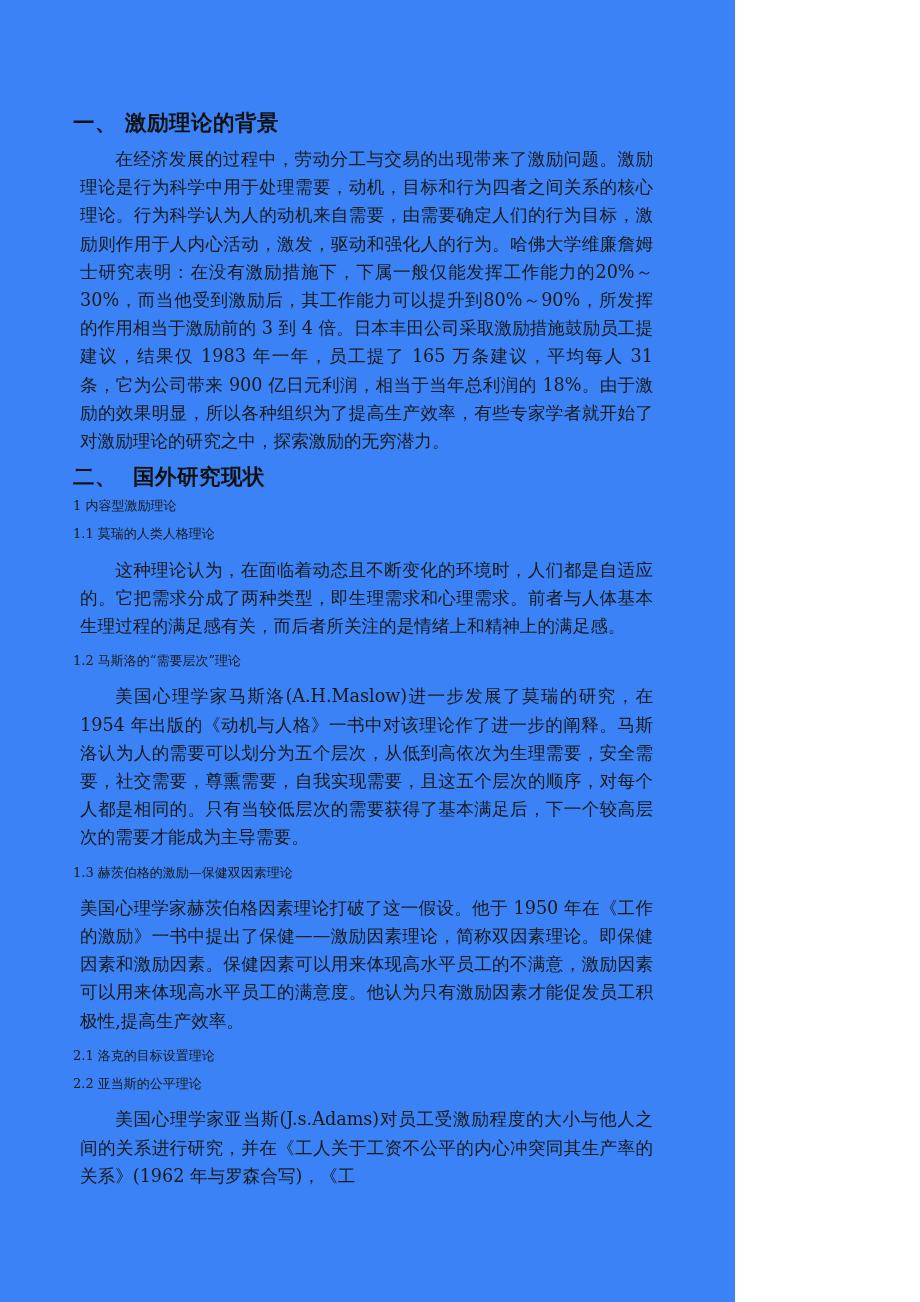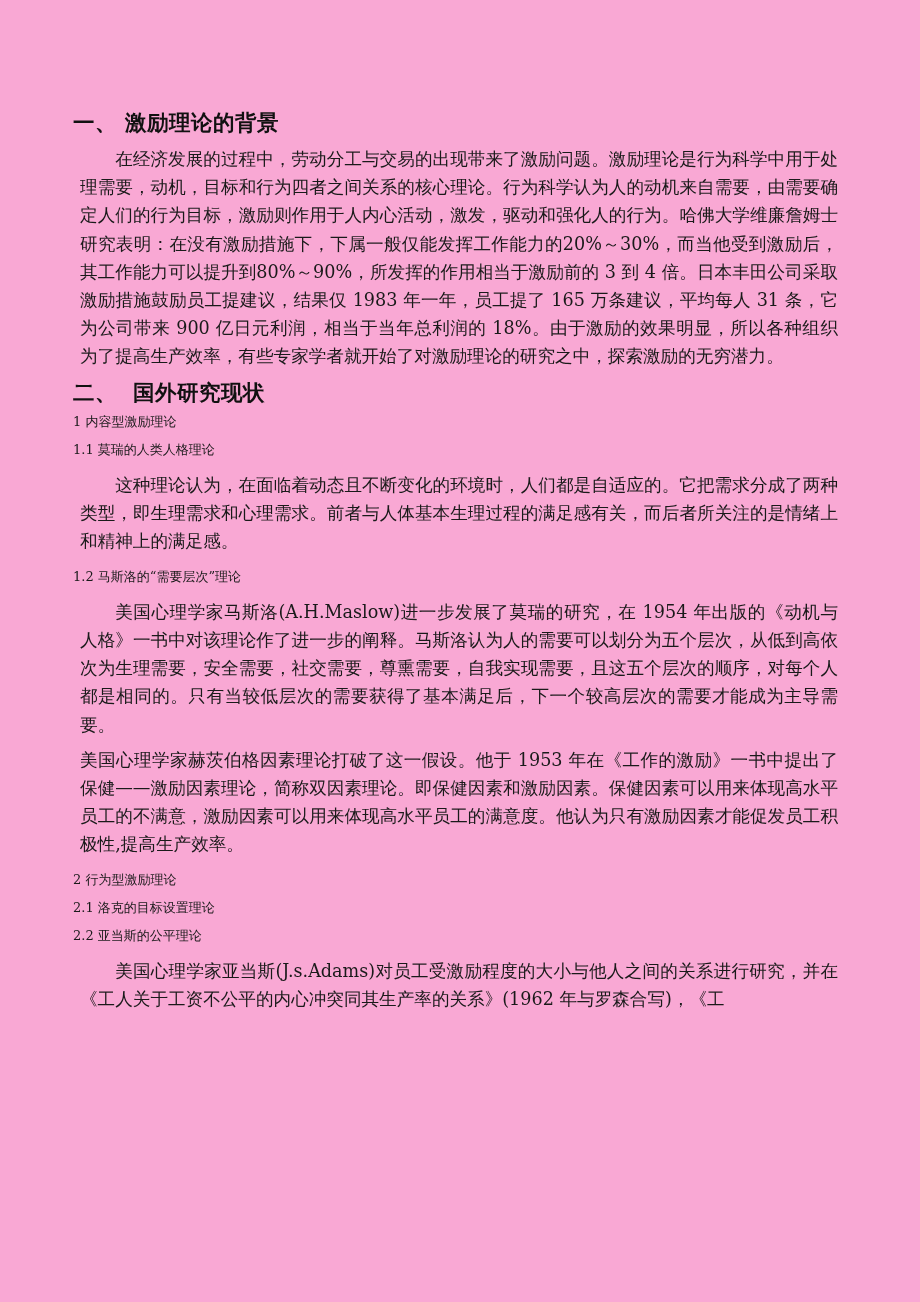--- a/index.html
+++ b/index.html
@@ -2,23 +2,23 @@
 <html><head>
 <meta charset="utf-8">
 <style>
   html, body {
     margin: 0;
     padding: 0;
     background: #ffffff;
   }
   .page {
     position: relative;
-    width: 920px;
+    width: 735px;
     height: 1302px;
-    background: #f9a8d4;
+    background: #3b82f6;
     box-sizing: border-box;
     padding: 108px 75px 0 73px;
     overflow: hidden;
   }
   .doc {
     font-family: "DejaVu Serif", "Liberation Serif", serif;
     color: #1a1a1a;
     font-size: 17.6px;
     line-height: 28.2px;
     text-align: justify;
@@ -71,24 +71,24 @@
     <div class="sub-heading">1 内容型激励理论</div>
 
     <div class="sub-heading">1.1 莫瑞的人类人格理论</div>
 
     <p class="para">这种理论认为，在面临着动态且不断变化的环境时，人们都是自适应的。它把需求分成了两种类型，即生理需求和心理需求。前者与人体基本生理过程的满足感有关，而后者所关注的是情绪上和精神上的满足感。</p>
 
     <div class="sub-heading">1.2 马斯洛的“需要层次”理论</div>
 
     <p class="para">美国心理学家马斯洛(A.H.Maslow)进一步发展了莫瑞的研究，在 1954 年出版的《动机与人格》一书中对该理论作了进一步的阐释。马斯洛认为人的需要可以划分为五个层次，从低到高依次为生理需要，安全需要，社交需要，尊熏需要，自我实现需要，且这五个层次的顺序，对每个人都是相同的。只有当较低层次的需要获得了基本满足后，下一个较高层次的需要才能成为主导需要。</p>
 
+    <div class="sub-heading">1.3 赫茨伯格的激励—保健双因素理论</div>
 
-    <p class="para noindent">美国心理学家赫茨伯格因素理论打破了这一假设。他于 1953 年在《工作的激励》一书中提出了保健——激励因素理论，简称双因素理论。即保健因素和激励因素。保健因素可以用来体现高水平员工的不满意，激励因素可以用来体现高水平员工的满意度。他认为只有激励因素才能促发员工积极性,提高生产效率。</p>
+    <p class="para noindent">美国心理学家赫茨伯格因素理论打破了这一假设。他于 1950 年在《工作的激励》一书中提出了保健——激励因素理论，简称双因素理论。即保健因素和激励因素。保健因素可以用来体现高水平员工的不满意，激励因素可以用来体现高水平员工的满意度。他认为只有激励因素才能促发员工积极性,提高生产效率。</p>
 
-    <div class="sub-heading">2 行为型激励理论</div>
 
     <div class="sub-heading">2.1 洛克的目标设置理论</div>
 
 
     <div class="sub-heading">2.2 亚当斯的公平理论</div>
 
     <p class="para">美国心理学家亚当斯(J.s.Adams)对员工受激励程度的大小与他人之间的关系进行研究，并在《工人关于工资不公平的内心冲突同其生产率的关系》(1962 年与罗森合写)，《工</p>
 
   </div>
 </div>

